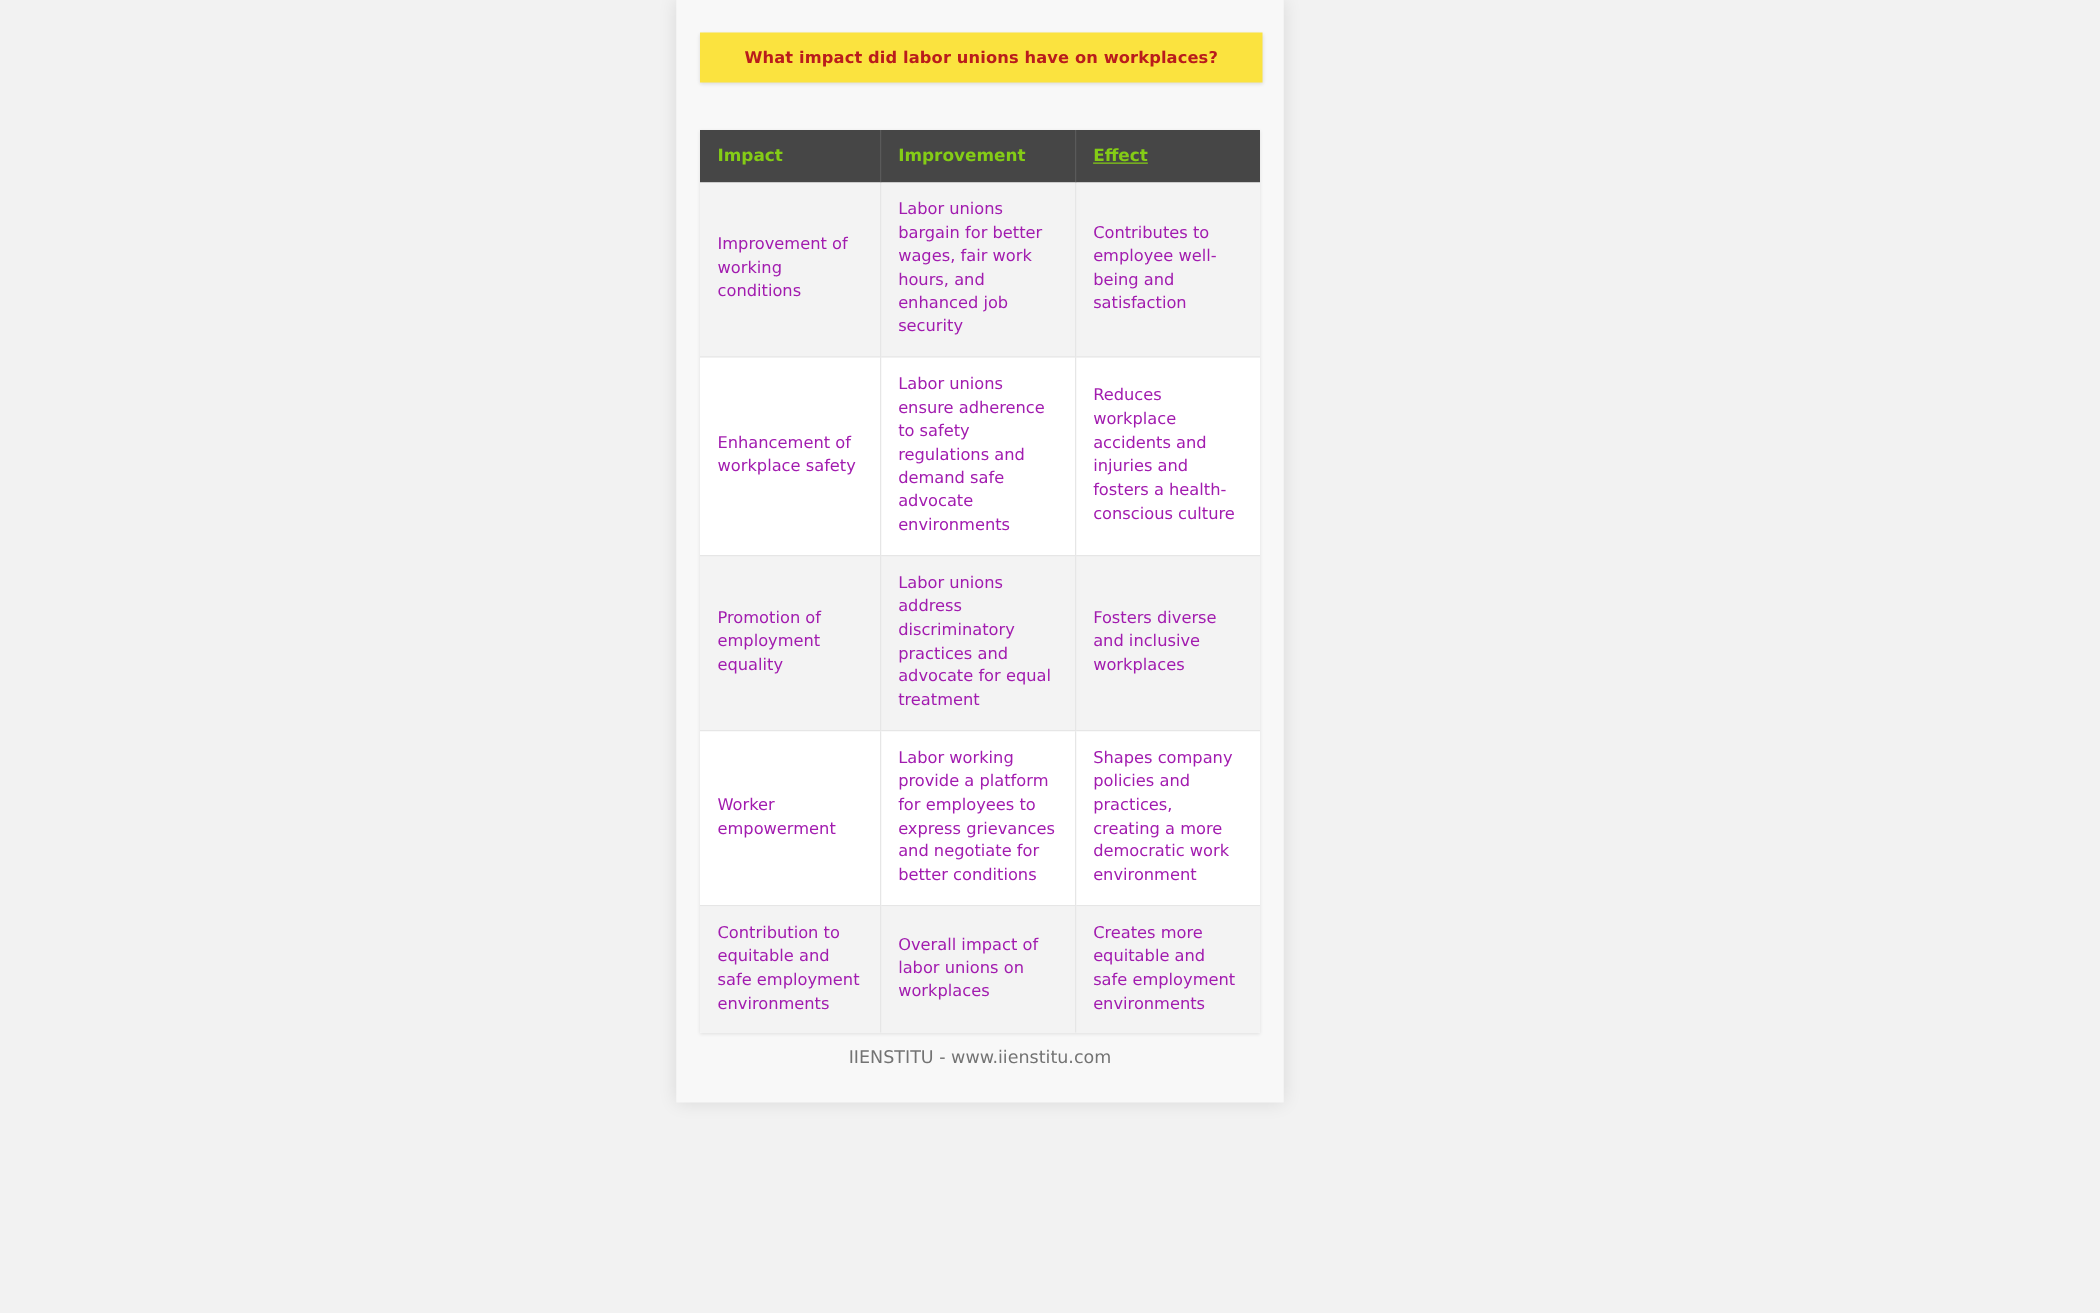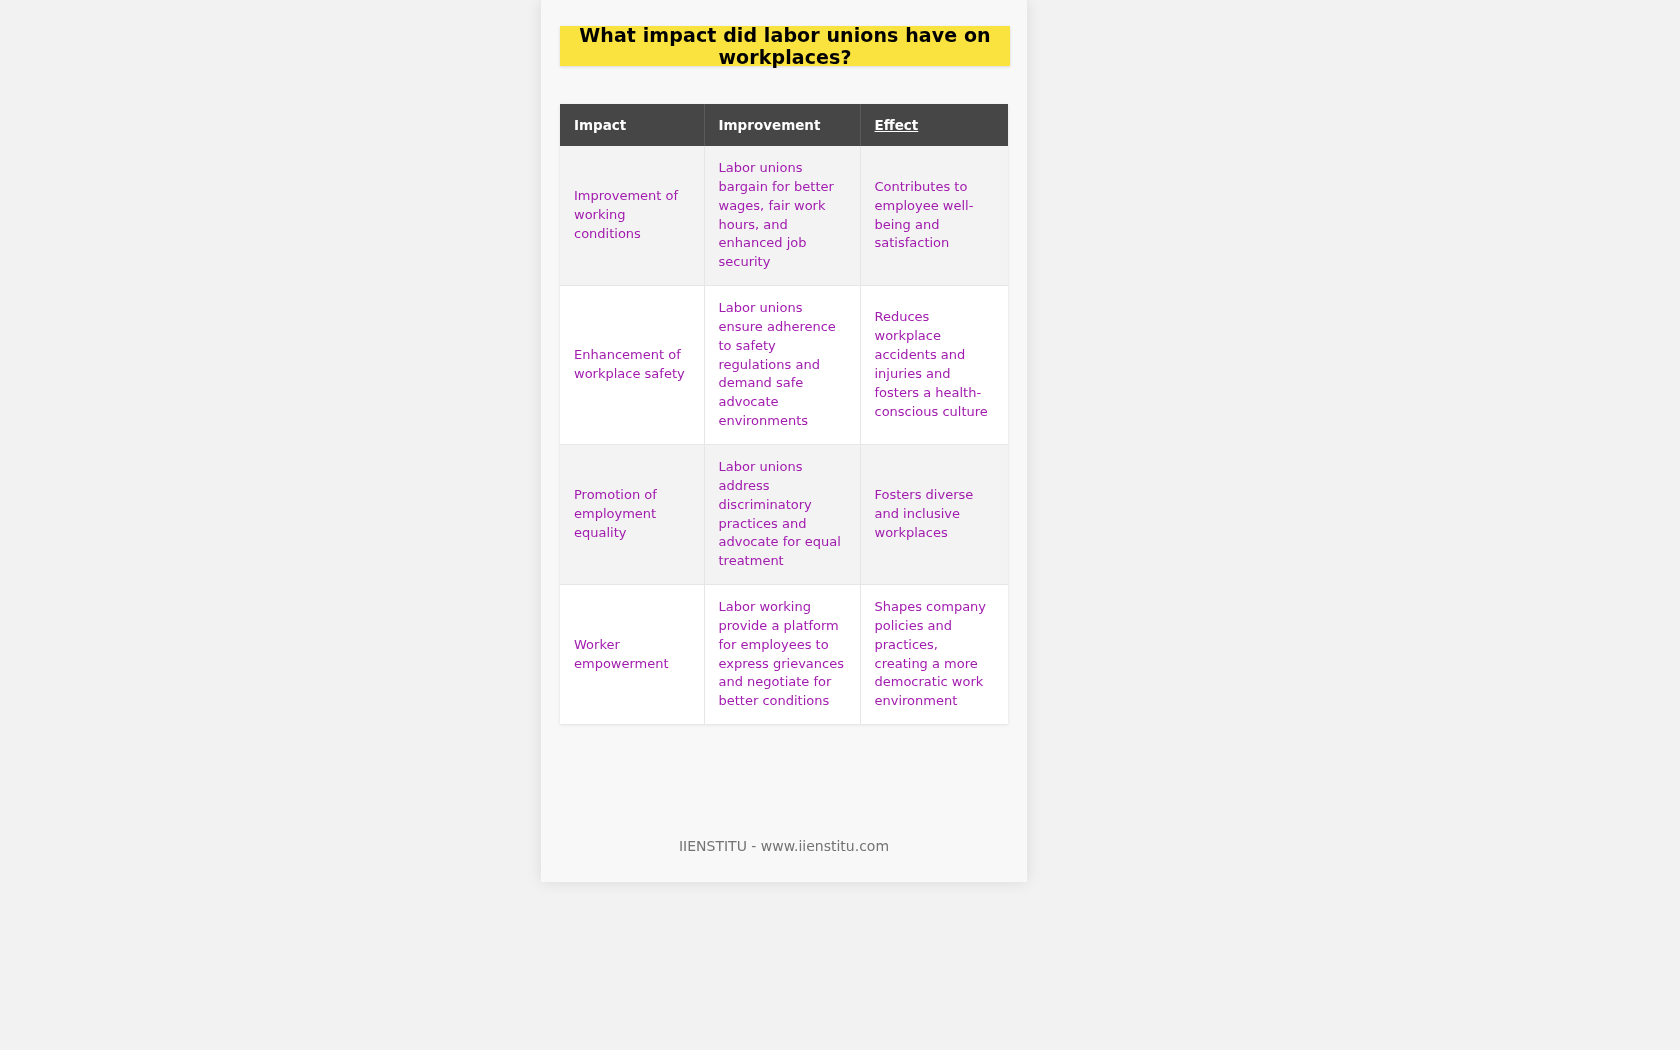--- a/index.html
+++ b/index.html
@@ -43,23 +43,23 @@
   .banner {
     width: 100%;
     height: 100%;
     background: #fbe33f;
     display: flex;
     align-items: center;
     justify-content: center;
     box-shadow: 0 1px 3px rgba(0,0,0,0.12);
   }
   .banner-text {
-    font-size: 19px;
+    font-size: 13px;
     font-weight: bold;
-    color: #000000;
+    color: #b91c1c;
     letter-spacing: 0.1px;
     text-align: center;
     padding: 0 10px;
   }
 
   
   .table-wrap {
     position: absolute;
     left: 19px;
     top: 104px;
@@ -73,21 +73,21 @@
     border-collapse: collapse;
     table-layout: fixed;
   }
 
   table.impact-table col.c1 { width: 144px; }
   table.impact-table col.c2 { width: 156px; }
   table.impact-table col.c3 { width: 148px; }
 
   thead th {
     background: #464646;
-    color: #ffffff;
+    color: #84cc16;
     font-size: 13.5px;
     font-weight: bold;
     text-align: left;
     padding: 13px 14px;
     vertical-align: middle;
     border-right: 1px solid #5a5a5a;
   }
   thead th:last-child { border-right: none; text-decoration: underline; }
 
   tbody td {
@@ -157,20 +157,25 @@
           <tr class="alt">
             <td>Promotion of employment equality</td>
             <td>Labor unions address discriminatory practices and advocate for equal treatment</td>
             <td>Fosters diverse and inclusive workplaces</td>
           </tr>
           <tr class="plain">
             <td>Worker empowerment</td>
             <td>Labor working provide a platform for employees to express grievances and negotiate for better conditions</td>
             <td>Shapes company policies and practices, creating a more democratic work environment</td>
           </tr>
+          <tr class="alt">
+            <td>Contribution to equitable and safe employment environments</td>
+            <td>Overall impact of labor unions on workplaces</td>
+            <td>Creates more equitable and safe employment environments</td>
+          </tr>
         </tbody>
       </table>
     </div>
 
     <div class="footer">IIENSTITU - www.iienstitu.com</div>
 
   </div>
 </div>
 
 </body></html>

